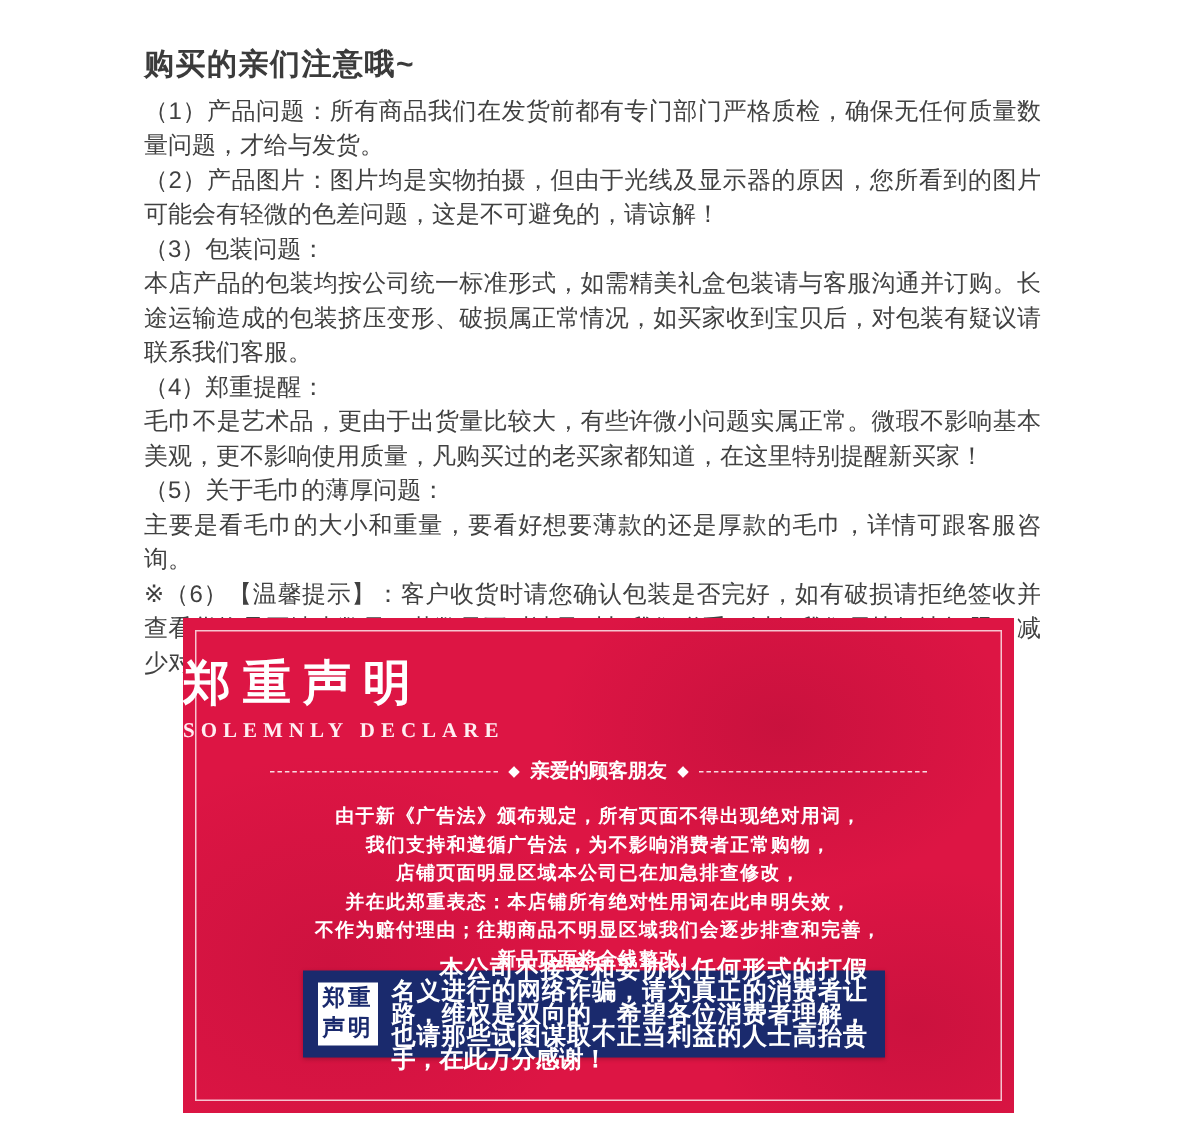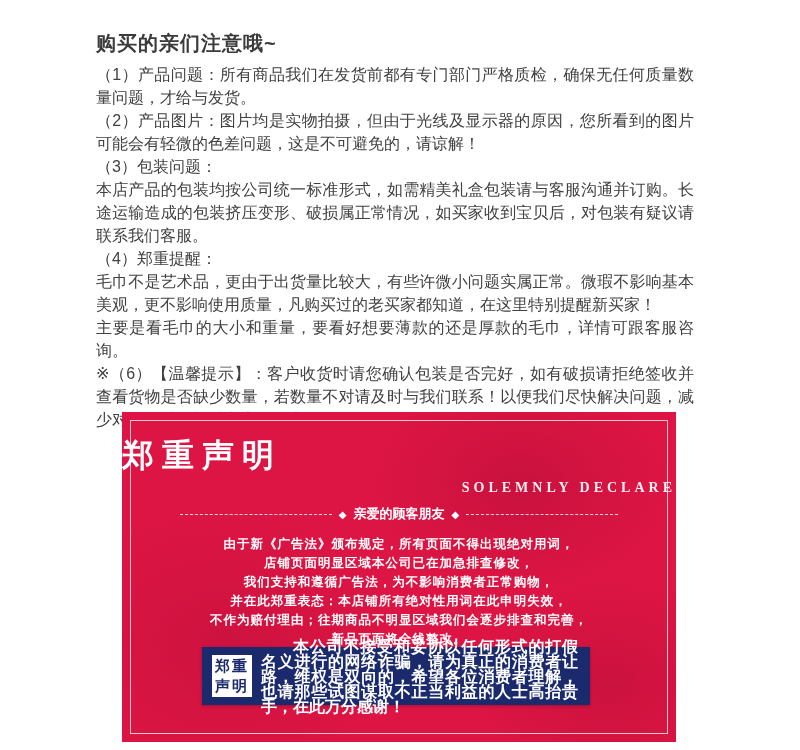--- a/index.html
+++ b/index.html
@@ -31,21 +31,21 @@
   }
   .inner-border{
     position:absolute;inset:8px;border:1px solid rgba(255,255,255,.75);
     pointer-events:none;
   }
   .banner-title{
     margin:0;padding-top:26px;text-align:left;
     font-size:32px;line-height:34px;font-weight:bold;letter-spacing:8px;
   }
   .banner-subtitle{
-    margin-top:8px;text-align:right;
+    margin-top:8px;text-align:left;
     font-family:"Liberation Serif","DejaVu Serif",serif;font-weight:bold;
     font-size:14px;letter-spacing:4px;color:#ffeef2;
   }
   .divider{
     margin-top:9px;display:flex;align-items:center;justify-content:center;
     gap:7px;font-size:13px;font-weight:bold;color:#fff;
   }
   .dash-line{
     width:152px;height:0;border-top:1px dashed rgba(255,255,255,.85);
   }
@@ -76,42 +76,43 @@
 <body>
 
 <section class="notice">
   <h1>购买的亲们注意哦~</h1>
   <p>（1）产品问题：所有商品我们在发货前都有专门部门严格质检，确保无任何质量数量问题，才给与发货。</p>
   <p>（2）产品图片：图片均是实物拍摄，但由于光线及显示器的原因，您所看到的图片可能会有轻微的色差问题，这是不可避免的，请谅解！</p>
   <p>（3）包装问题：</p>
   <p>本店产品的包装均按公司统一标准形式，如需精美礼盒包装请与客服沟通并订购。长途运输造成的包装挤压变形、破损属正常情况，如买家收到宝贝后，对包装有疑议请联系我们客服。</p>
   <p>（4）郑重提醒：</p>
   <p>毛巾不是艺术品，更由于出货量比较大，有些许微小问题实属正常。微瑕不影响基本美观，更不影响使用质量，凡购买过的老买家都知道，在这里特别提醒新买家！</p>
+  <p>（5）关于毛巾的薄厚问题：</p>
   <p>主要是看毛巾的大小和重量，要看好想要薄款的还是厚款的毛巾，详情可跟客服咨询。</p>
   <p>※（6）【温馨提示】：客户收货时请您确认包装是否完好，如有破损请拒绝签收并查看货物是否缺少数量，若数量不对请及时与我们联系！以便我们尽快解决问题，减少对您的时间与财力上的损失！谢谢合作！</p>
 </section>
 
 <section class="banner">
   <div class="inner-border"></div>
 
   <h2 class="banner-title">郑重声明</h2>
   <div class="banner-subtitle">SOLEMNLY DECLARE</div>
 
   <div class="divider">
     <span class="dash-line"></span>
     <span class="diamond">◆</span>
     <span>亲爱的顾客朋友</span>
     <span class="diamond">◆</span>
     <span class="dash-line"></span>
   </div>
 
   <div class="decl-lines">
     <div>由于新《广告法》颁布规定，所有页面不得出现绝对用词，</div>
+    <div>我们支持和遵循广告法，为不影响消费者正常购物，</div>
     <div>店铺页面明显区域本公司已在加急排查修改，</div>
-    <div>我们支持和遵循广告法，为不影响消费者正常购物，</div>
     <div>并在此郑重表态：本店铺所有绝对性用词在此申明失效，</div>
     <div>不作为赔付理由；往期商品不明显区域我们会逐步排查和完善，</div>
     <div>新品页面将全线整改。</div>
   </div>
 
   <div class="navy-box">
     <div class="navy-label">
       <span>郑重</span>
       <span>声明</span>
     </div>

